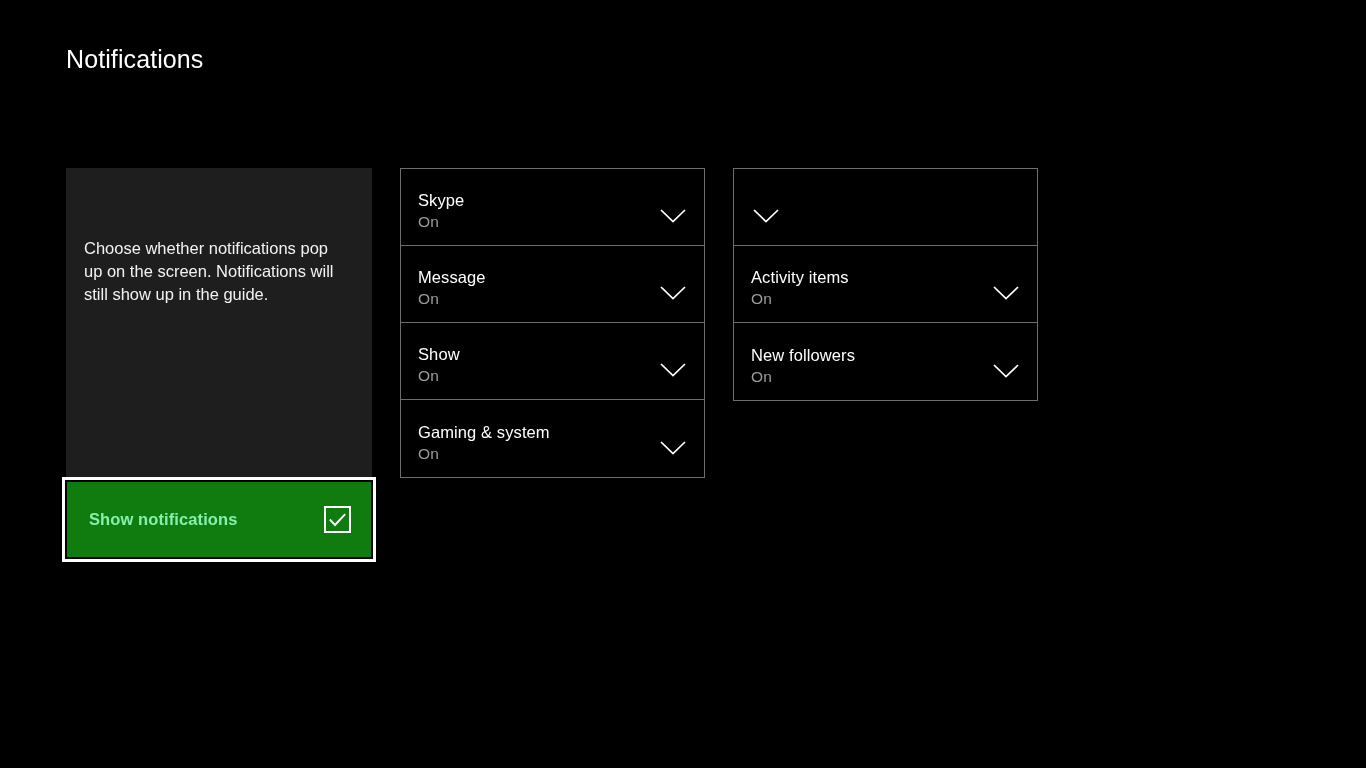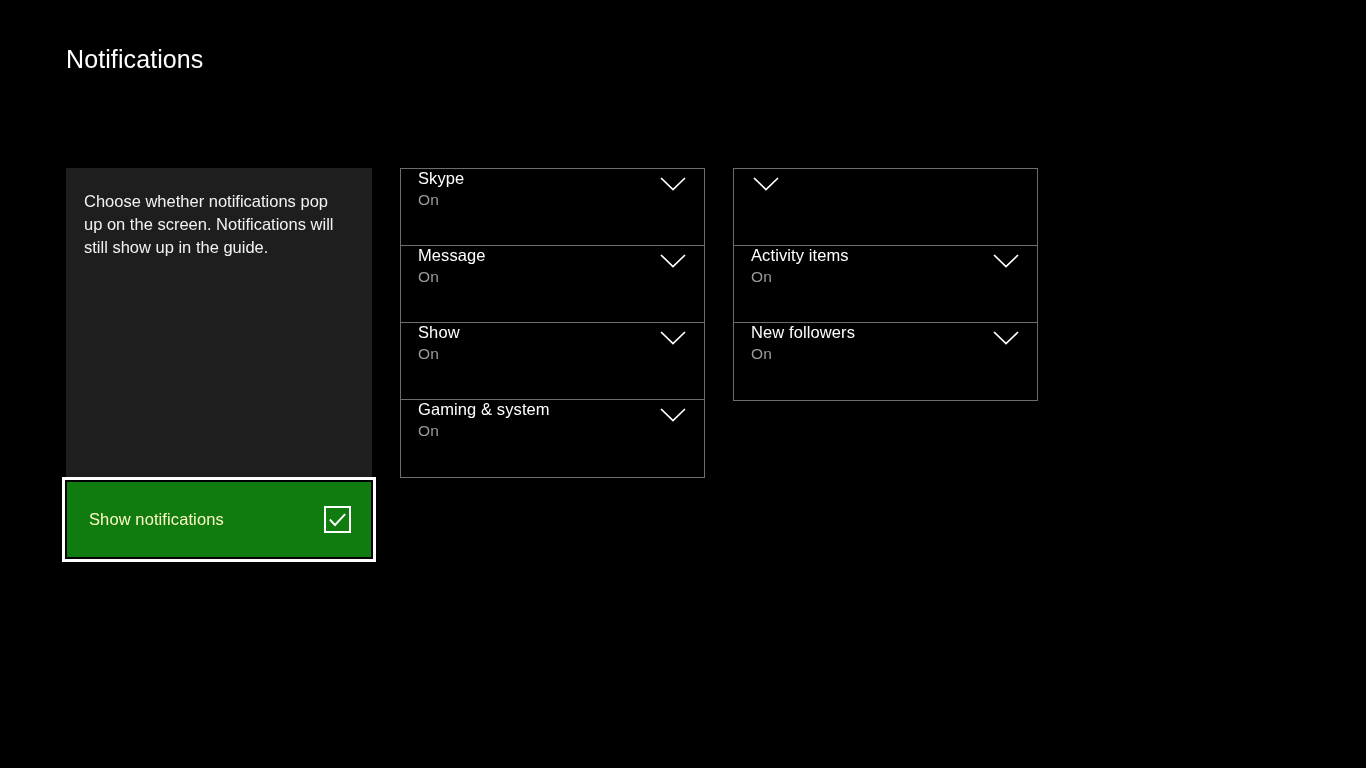--- a/index.html
+++ b/index.html
@@ -50,20 +50,21 @@
     height: 309px;
     background: #1e1e1e;
     padding: 22px 22px 0 18px;
   }
 
   .description-text {
     font-size: 16.5px;
     line-height: 23px;
     color: #f2f2f2;
     font-weight: 400;
+    margin-top: 47px;
   }
 
   .focus-wrap {
     position: absolute;
     left: -4px;
     top: 309px;
     width: 314px;
     height: 85px;
     border: 3px solid #ffffff;
     background: #000000;
@@ -78,22 +79,22 @@
     align-items: center;
     justify-content: space-between;
     padding: 0 20px 0 22px;
     border: none;
     cursor: pointer;
     font-family: inherit;
   }
 
   .show-notifications-label {
     font-size: 16.5px;
-    color: #fef9c3;
-    font-weight: 400;
+    color: #86efac;
+    font-weight: 700;
     letter-spacing: 0.1px;
   }
 
   .checkbox {
     width: 27px;
     height: 27px;
     border: 2px solid #ffffff;
     display: flex;
     align-items: center;
     justify-content: center;
@@ -118,23 +119,23 @@
   .col-right {
     left: 733px;
     top: 168px;
     width: 305px;
   }
 
   .setting-row {
     position: relative;
     height: 77px;
     display: flex;
-    align-items: flex-start;
+    align-items: flex-end;
     justify-content: space-between;
-    padding: 0 16px 0 17px;
+    padding: 0 16px 14px 17px;
     background: #000000;
     cursor: pointer;
     border-bottom: 1px solid #6d6d6d;
   }
 
   .setting-row:last-child { border-bottom: none; }
 
   .setting-text { display: flex; flex-direction: column; gap: 3px; min-width: 0; }
 
   .setting-title {

